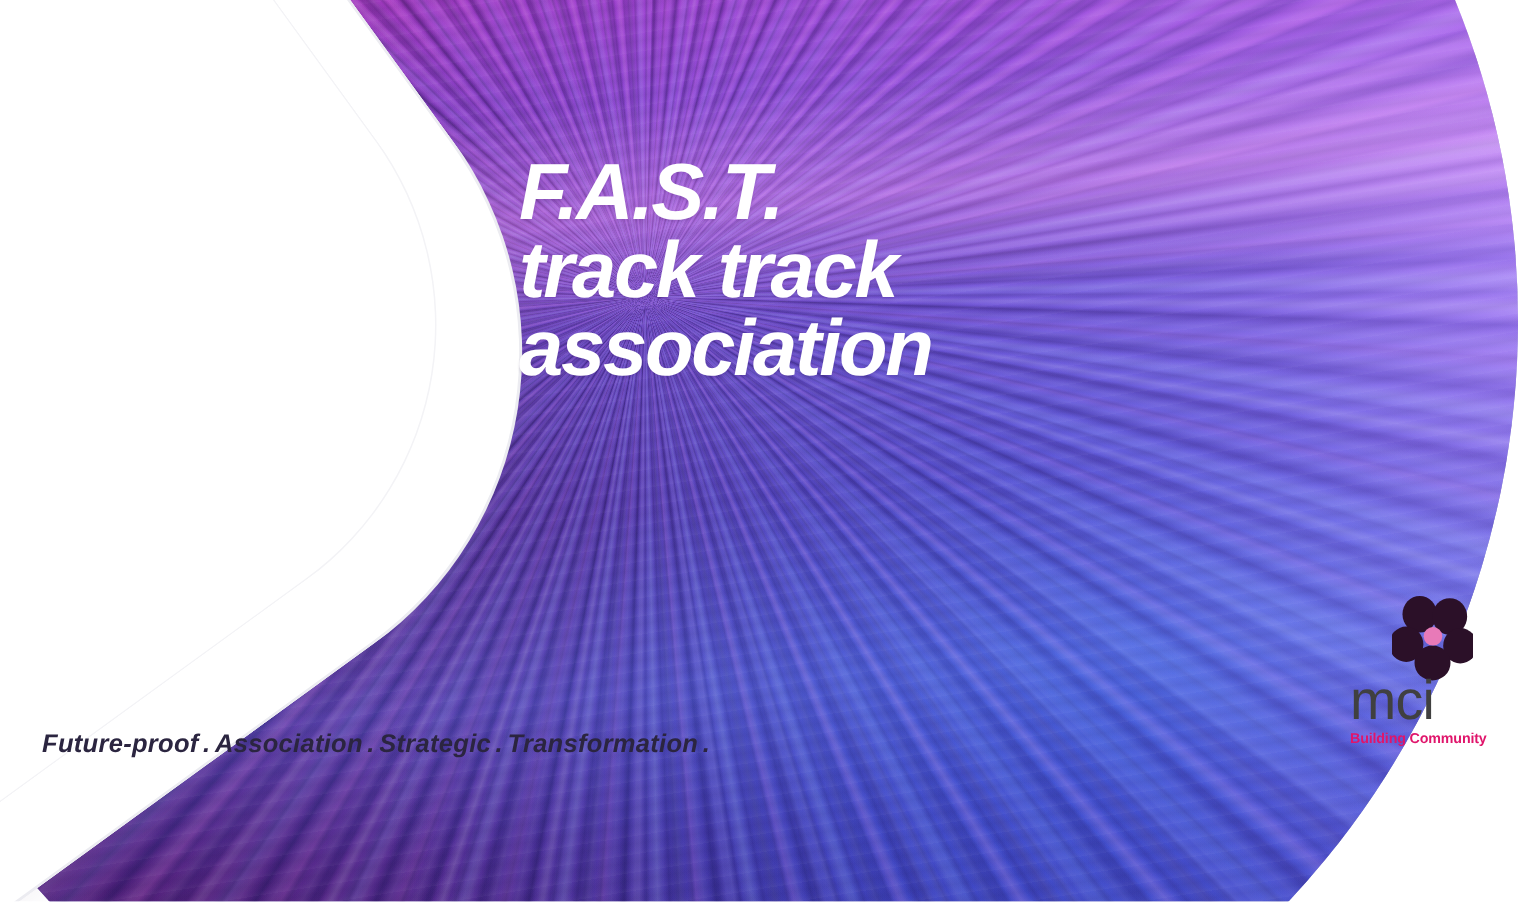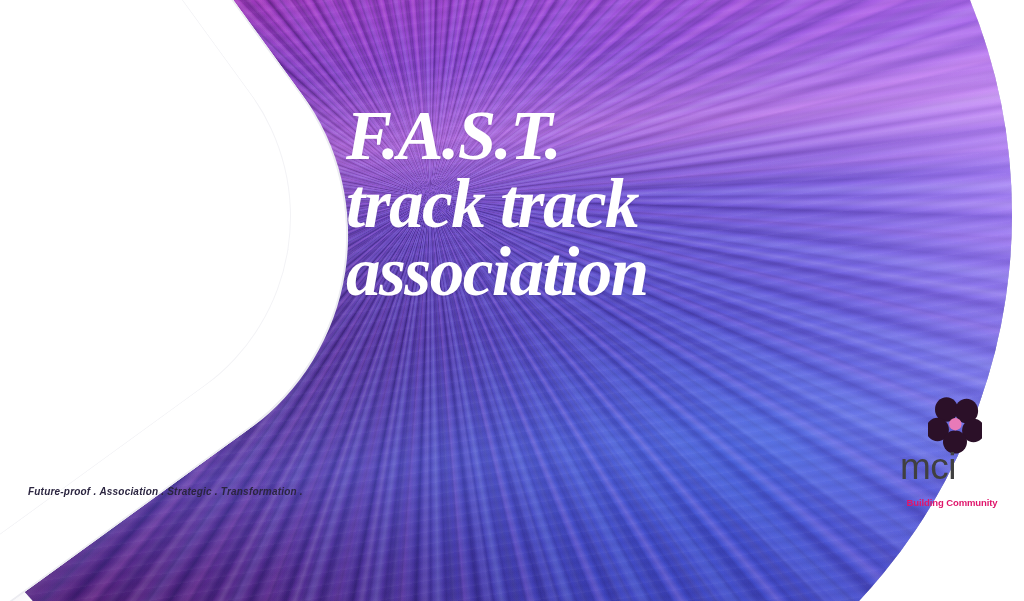--- a/index.html
+++ b/index.html
@@ -198,41 +198,41 @@
     border-bottom:1px solid #f3f3f6;
   }
 
   
   .headline{
     position:absolute;
     left:346px;
     top:103px;
     width:640px;
     color:#ffffff;
-    font-family:Liberation Serif, serif;
+    font-family:Liberation Sans, sans-serif;
     font-weight:700;
     font-style:italic;
-    font-size:69px;
+    font-size:53px;
     line-height:0.985;
     letter-spacing:-1.5px;
     text-shadow:0 1px 2px rgba(40,10,70,.13);
     white-space:nowrap;
   }
   .headline .hl-line{display:block;}
 
   
   .tagline{
     position:absolute;
     left:28px;
     top:486px;
     color:#2b2540;
     font-family:"Liberation Sans", sans-serif;
     font-weight:700;
     font-style:italic;
-    font-size:10px;
+    font-size:17px;
     letter-spacing:.2px;
     white-space:nowrap;
   }
   .tagline .dot{
     display:inline-block;
     margin:0 3px;
     font-weight:700;
   }
 
   
@@ -256,28 +256,27 @@
     font-family:"Liberation Sans", sans-serif;
     font-weight:400;
     font-size:37px;
     line-height:1;
     letter-spacing:-.5px;
   }
   .logo-sub{
     position:absolute;
     left:2px; top:92px;
     width:104px;
-    text-align:center;
+    text-align:left;
     color:#e0156b;
     font-family:"Liberation Sans", sans-serif;
     font-weight:700;
     font-size:9.5px;
     line-height:1;
     letter-spacing:-.1px;
-    margin-top:10px;
   }
 </style>
 </head>
 <body>
 
 <div id="slide">
 
   <div class="hero-clip">
     <div class="hero-art">
       <div class="layer-base"></div>

